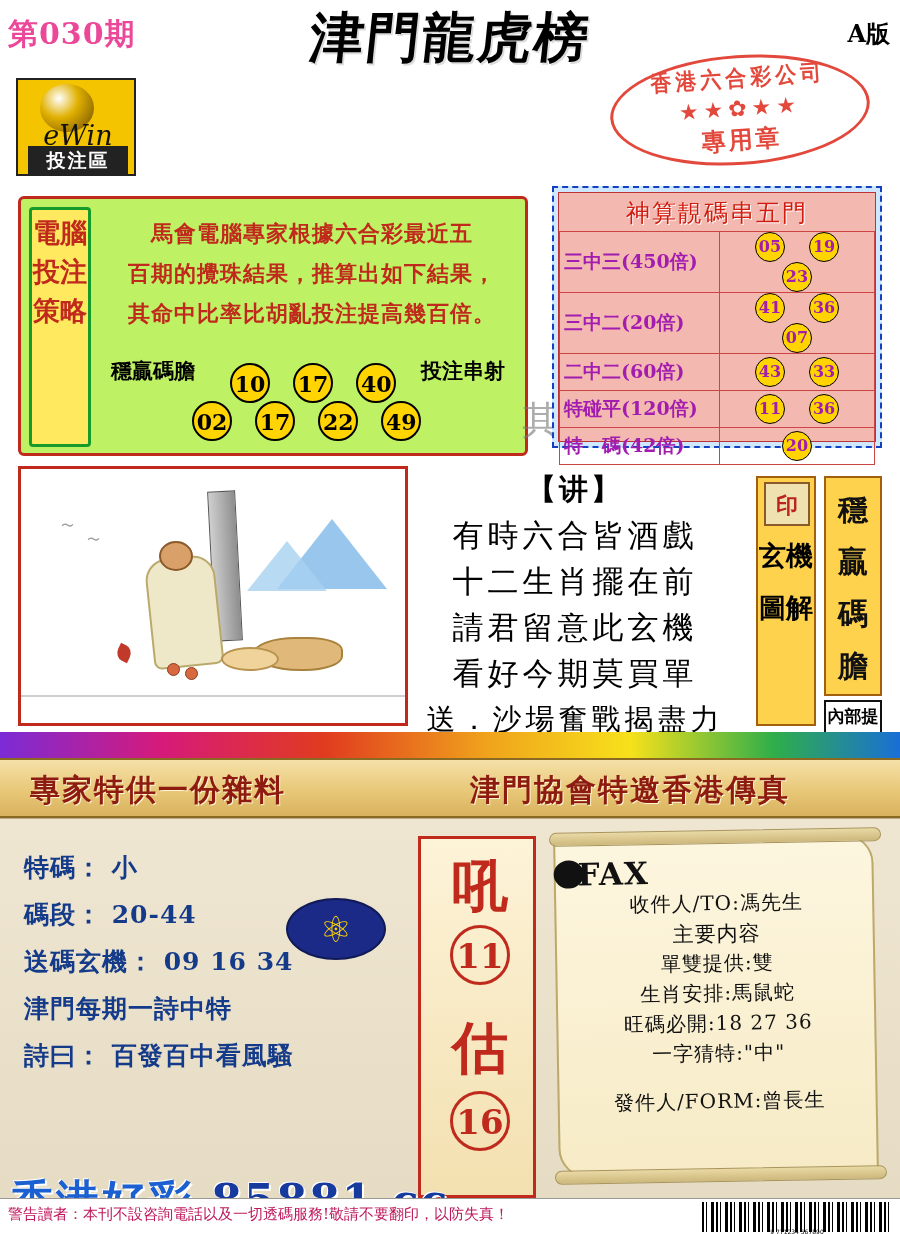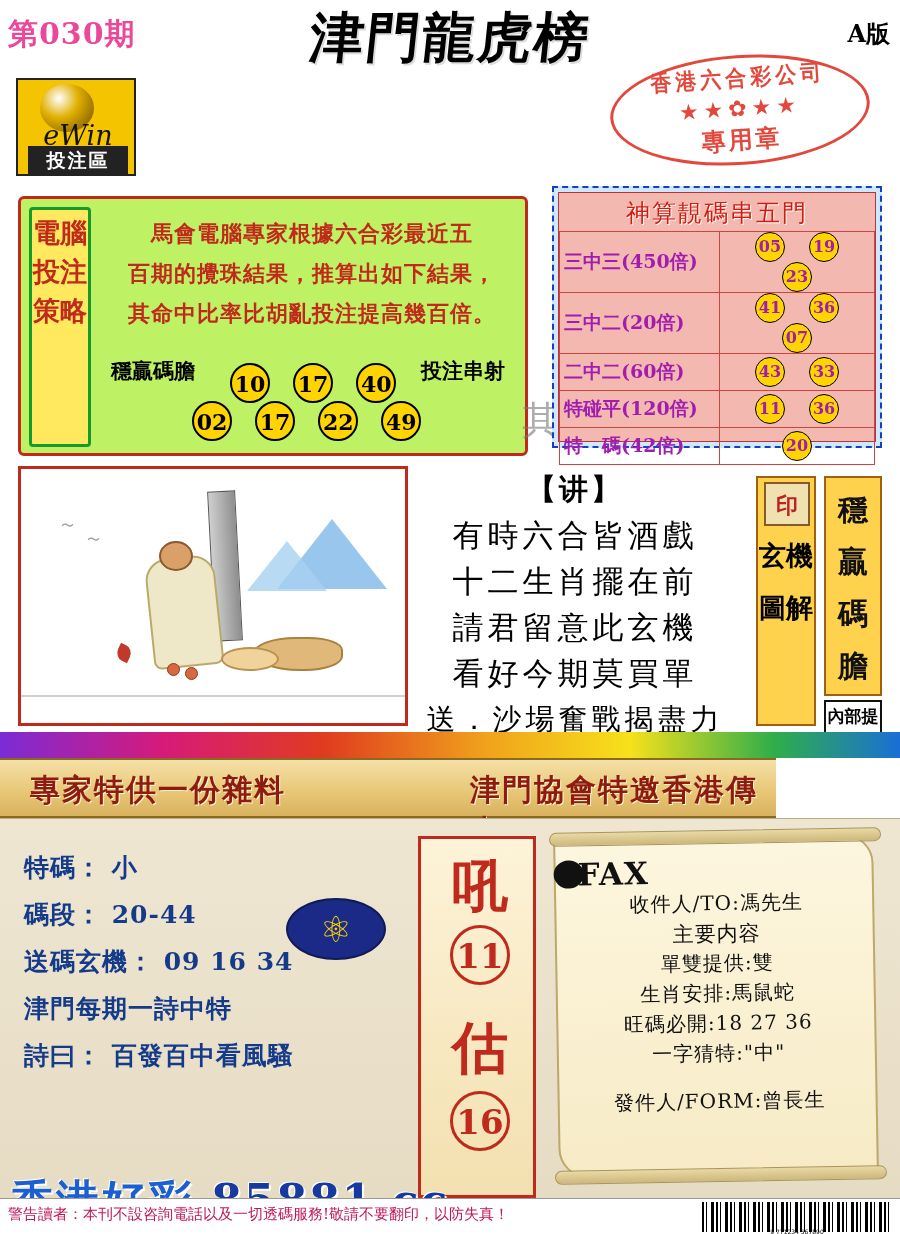--- a/index.html
+++ b/index.html
@@ -215,23 +215,23 @@
   }
 
   
   .rainbow {
     position:absolute; left:0; top:732px; width:900px; height:26px;
     background:linear-gradient(90deg,#7b2bd6 0%,#d61a7a 18%,#e03b1f 36%,#f0a21c 54%,#f7e11b 70%,#2fae4a 86%,#1a6fd6 100%);
   }
 
   
   .banner {
-    position:absolute; left:0; top:758px; width:776px; height:60px;
+    position:absolute; left:0; top:758px; width:900px; height:60px;
     background:linear-gradient(180deg,#f5e0a8,#e8c878 55%,#d9b25e);
-    border-top:2px solid #8a6a22; border-bottom:2px solid #8a6a22;
+    border-top:2px solid #8a6a22; border-bottom:2px solid #8a6a22;text-align:center;
   }
   .banner .b1, .banner .b2 {
     position:absolute; top:10px; font-size:30px; font-weight:bold;
     font-family:"DejaVu Serif", serif; color:#8d1b10; letter-spacing:2px;
     text-shadow: 1px 1px 0 #fff6d0;
   }
   .banner .b1 { left:30px; }
   .banner .b2 { left:470px; }
 
   

